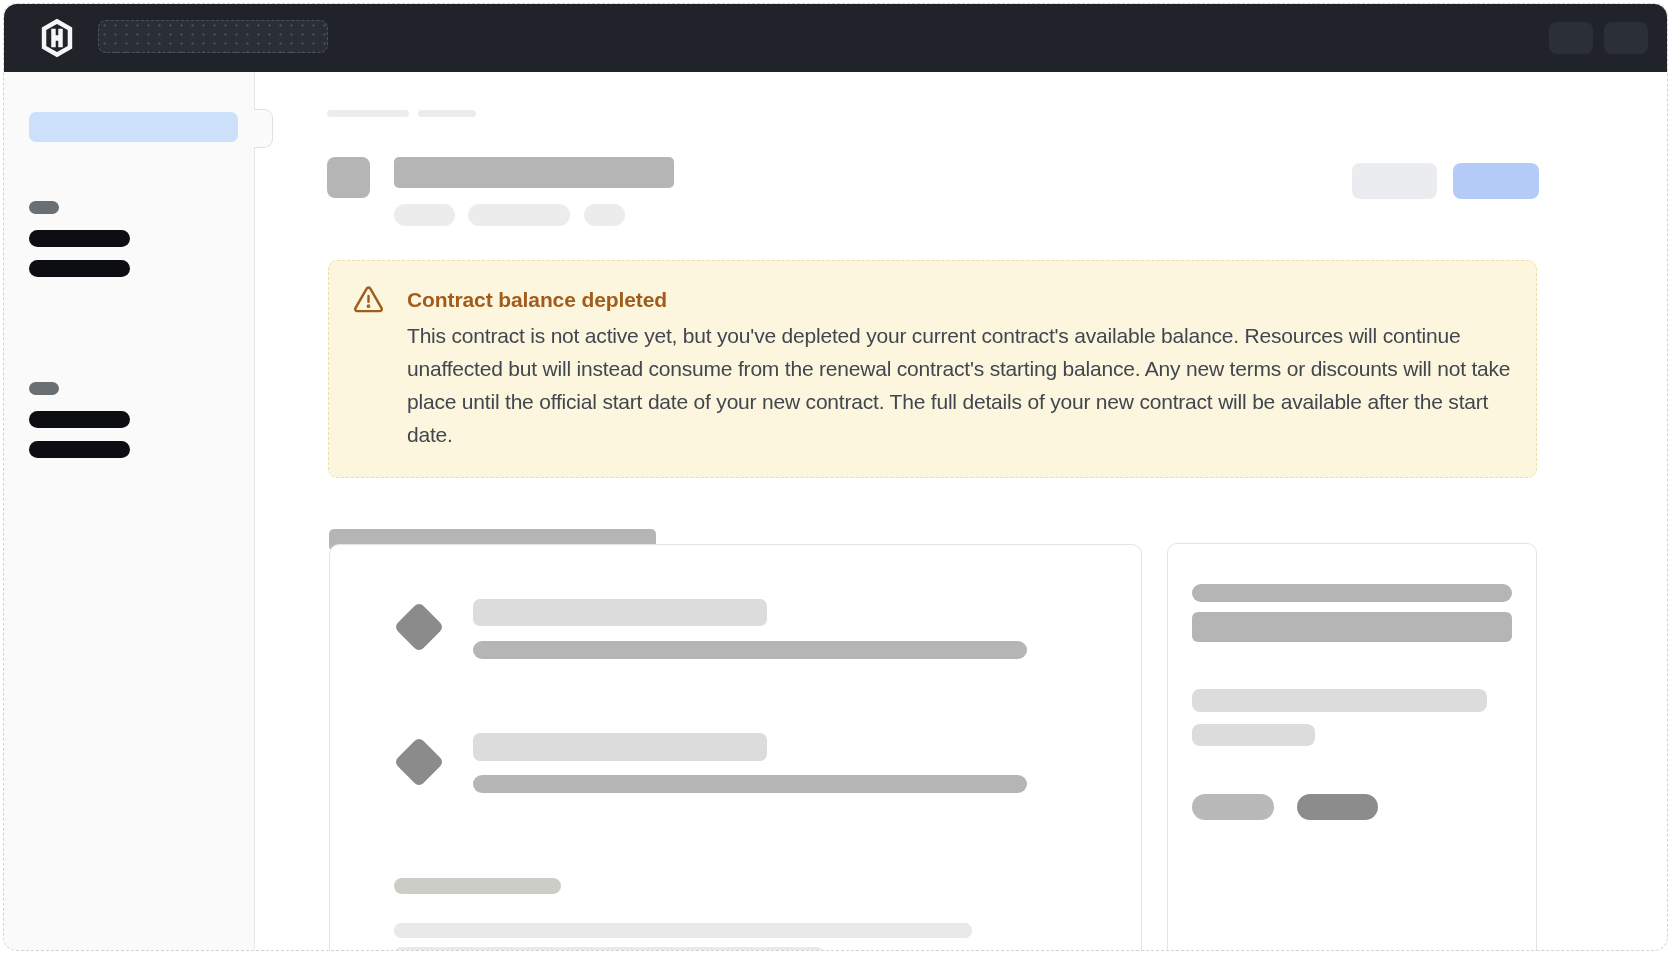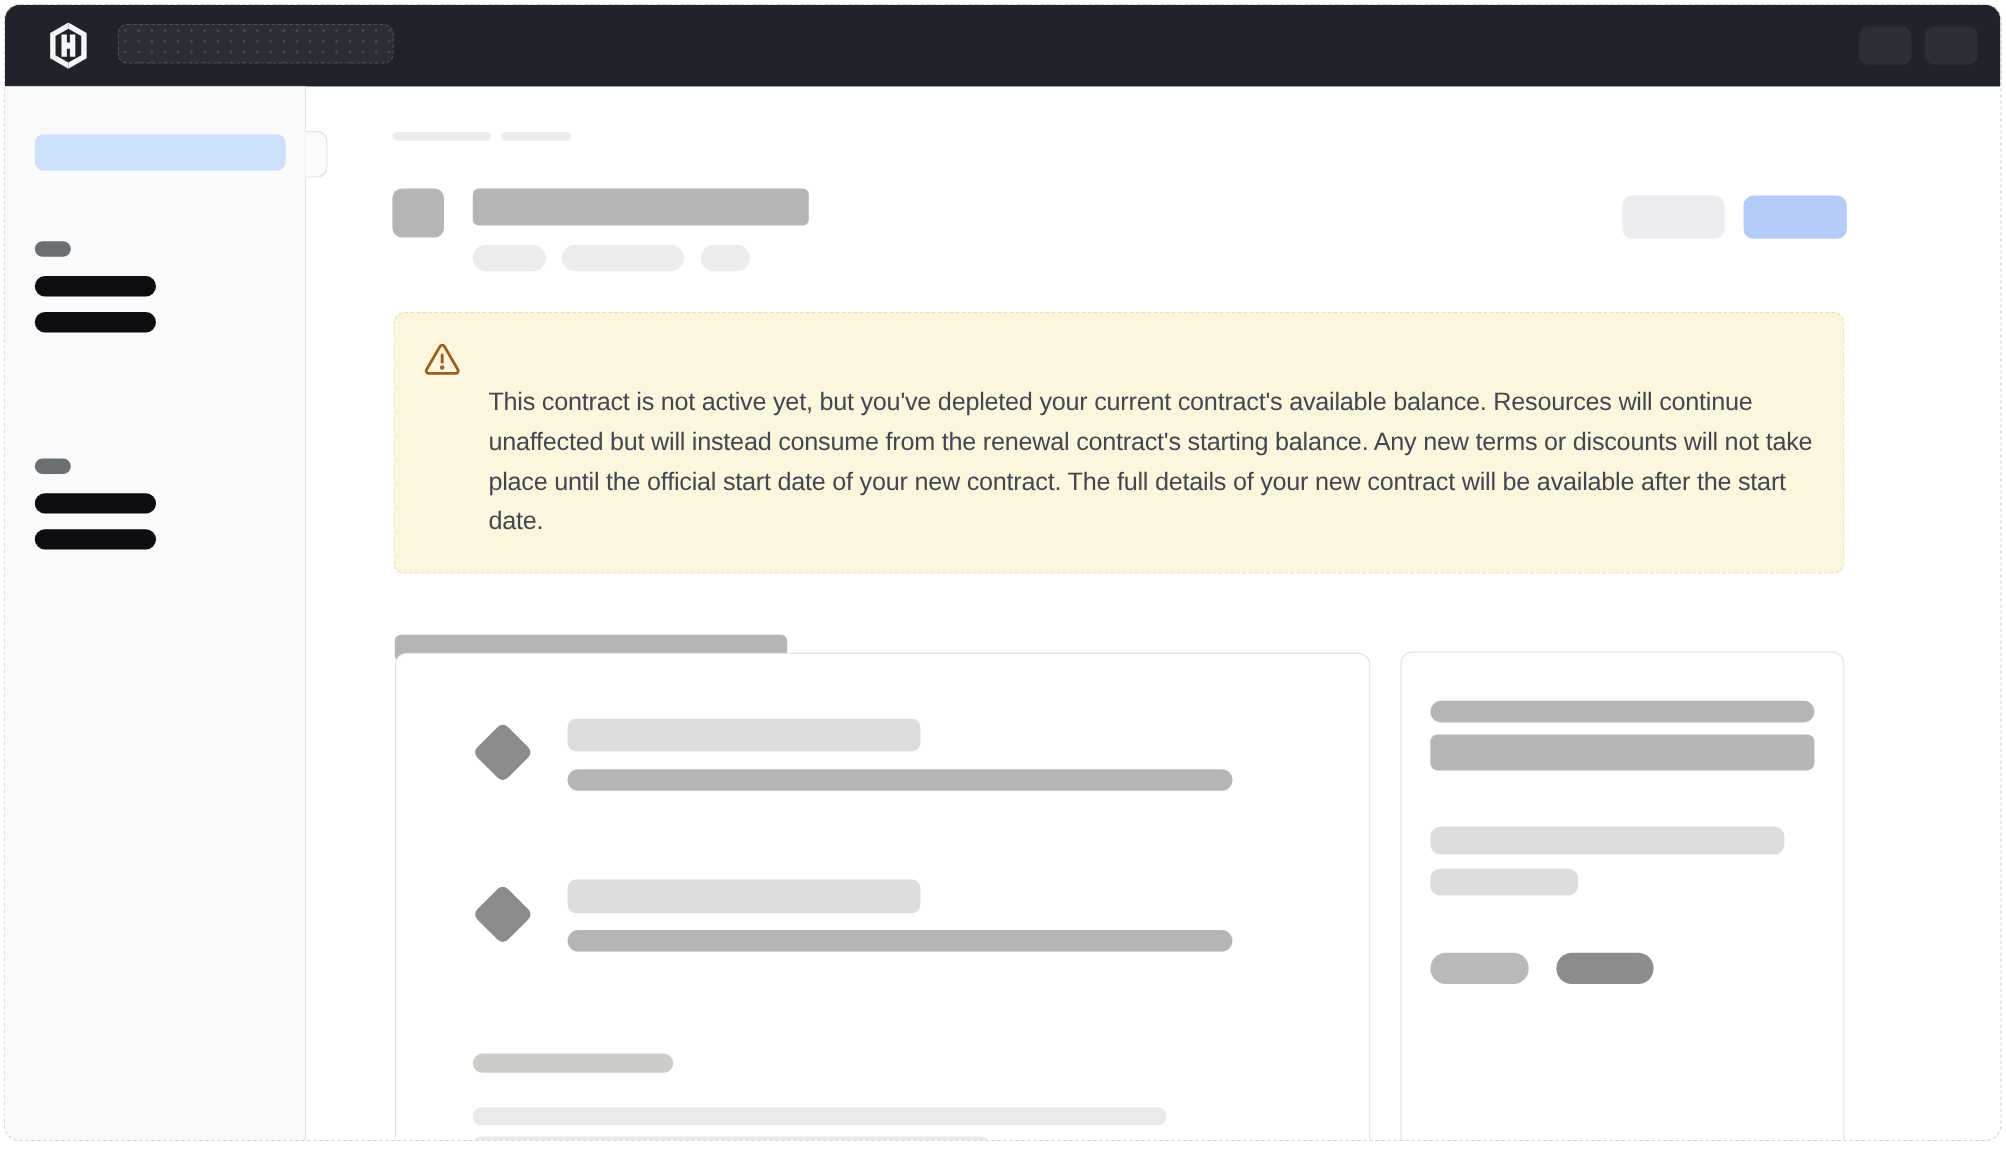--- a/index.html
+++ b/index.html
@@ -96,20 +96,21 @@
   <div class="badge" style="left:580px;width:41px;"></div>
   <div class="act-btn secondary"></div>
   <div class="act-btn primary"></div>
 
   <div class="alert">
     <svg class="alert-icon" viewBox="0 0 24 24" fill="none" stroke="#a15c1d" stroke-width="1.9" stroke-linecap="round" stroke-linejoin="round" xmlns="http://www.w3.org/2000/svg">
       <path d="M10.6 3.6 1.9 18.6c-.6 1.1.2 2.4 1.4 2.4h17.4c1.2 0 2-1.3 1.4-2.4L13.4 3.6c-.6-1.1-2.2-1.1-2.8 0z"></path>
       <line x1="12" y1="9.2" x2="12" y2="13.8"></line>
       <circle cx="12" cy="17.2" r="0.5" fill="#a15c1d"></circle>
     </svg>
+    <div class="alert-title">Contract balance depleted</div>
     <div class="alert-body">This contract is not active yet, but you've depleted your current contract's available balance. Resources will continue unaffected but will instead consume from the renewal contract's starting balance. Any new terms or discounts will not take place until the official start date of your new contract. The full details of your new contract will be available after the start date.</div>
   </div>
 
   <div class="section-skel"></div>
 
   <div class="card left">
     <div class="diamond" style="left:71px;top:64px;"></div>
     <div class="bar" style="left:143px;top:54px;width:294px;height:27px;background:#dcdcdc;"></div>
     <div class="bar" style="left:143px;top:96px;width:554px;height:18px;background:#b5b5b5;border-radius:9px;"></div>
     <div class="diamond" style="left:71px;top:199px;"></div>

